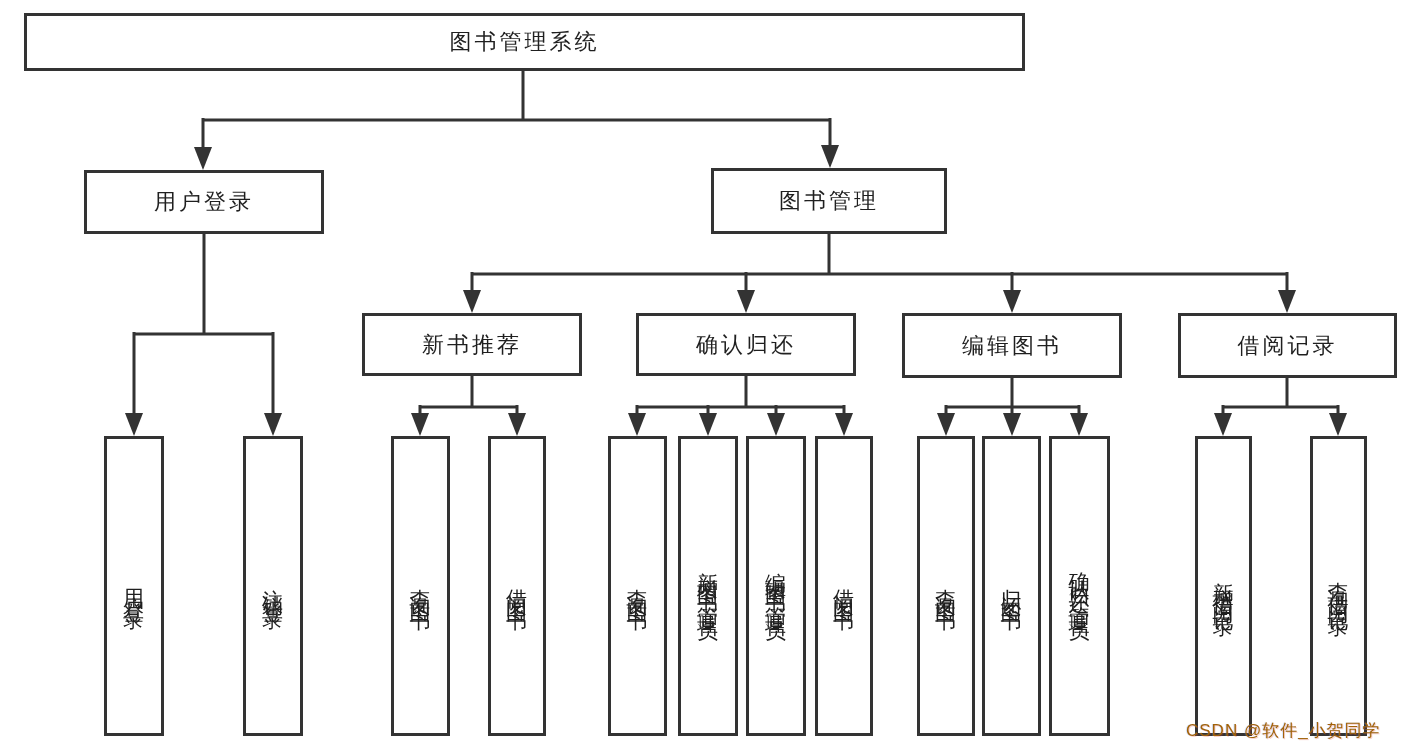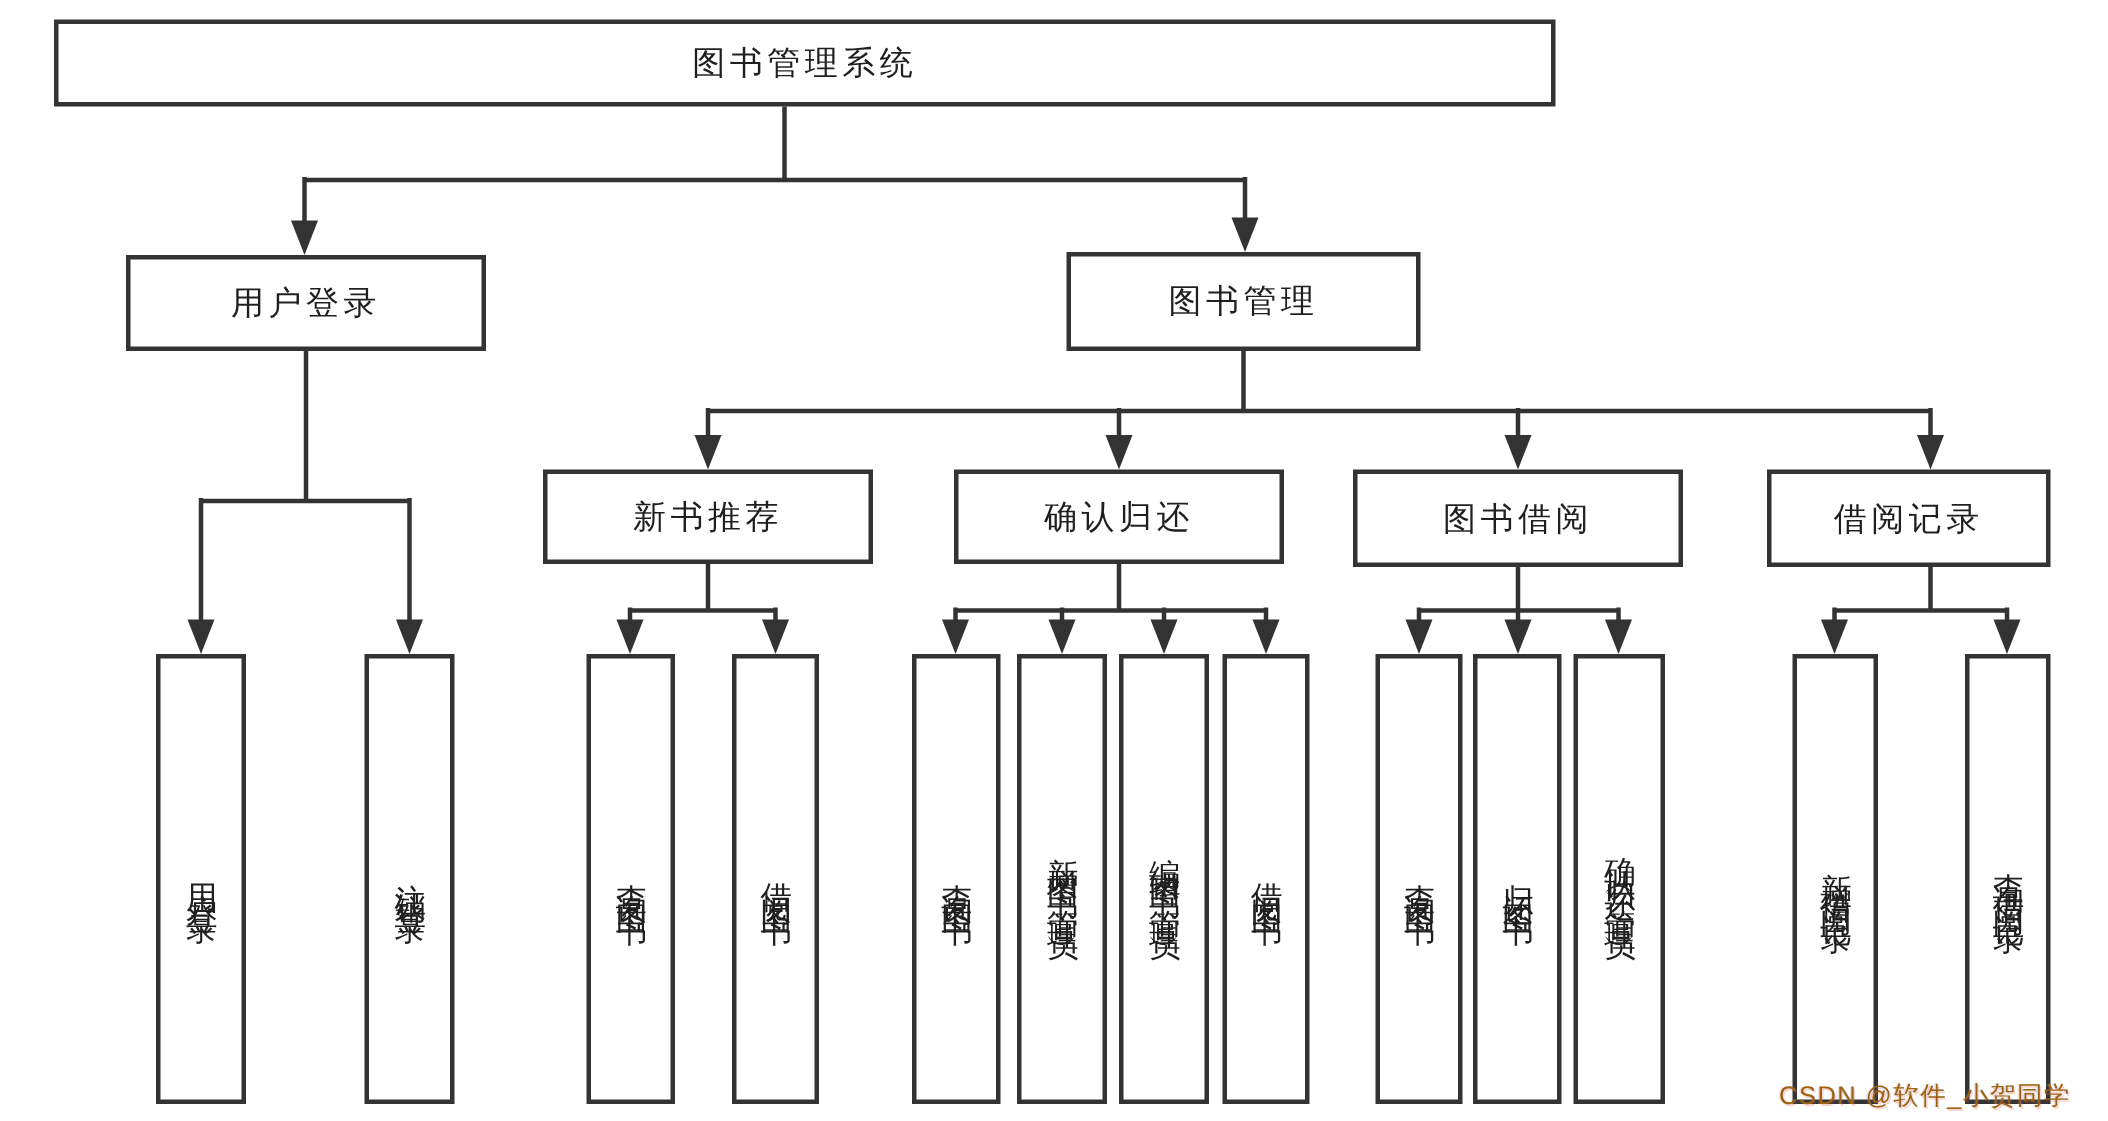--- a/index.html
+++ b/index.html
@@ -104,41 +104,41 @@
       <polygon points="767,413 785,413 776,436"></polygon>
       <polygon points="835,413 853,413 844,436"></polygon>
       <polygon points="937,413 955,413 946,436"></polygon>
       <polygon points="1003,413 1021,413 1012,436"></polygon>
       <polygon points="1070,413 1088,413 1079,436"></polygon>
       <polygon points="1214,413 1232,413 1223,436"></polygon>
       <polygon points="1329,413 1347,413 1338,436"></polygon>
     </g>
   </svg>
 
-  <div class="hbox" style="left:24px; top:13px; width:1001px; height:58px;margin-left:12px;">
+  <div class="hbox" style="left:24px; top:13px; width:1001px; height:58px;">
     <span>图书管理系统</span>
   </div>
 
   <div class="hbox" style="left:84px; top:170px; width:240px; height:64px;">
     <span>用户登录</span>
   </div>
   <div class="hbox" style="left:711px; top:168px; width:236px; height:66px;">
     <span>图书管理</span>
   </div>
 
   <div class="hbox" style="left:362px; top:313px; width:220px; height:63px;justify-content:center;">
     <span>新书推荐</span>
   </div>
   <div class="hbox" style="left:636px; top:313px; width:220px; height:63px;">
     <span>确认归还</span>
   </div>
   <div class="hbox" style="left:902px; top:313px; width:220px; height:65px;">
-    <span>图书借阅</span>
+    <span>编辑图书</span>
   </div>
-  <div class="hbox" style="left:1178px; top:313px; width:189px; height:65px;">
+  <div class="hbox" style="left:1178px; top:313px; width:219px; height:65px;">
     <span>借阅记录</span>
   </div>
 
   <div class="vbox" style="left:104px; width:60px;">
     <span>用户登录</span>
   </div>
   <div class="vbox" style="left:243px; width:60px;">
     <span>注销登录</span>
   </div>
 

